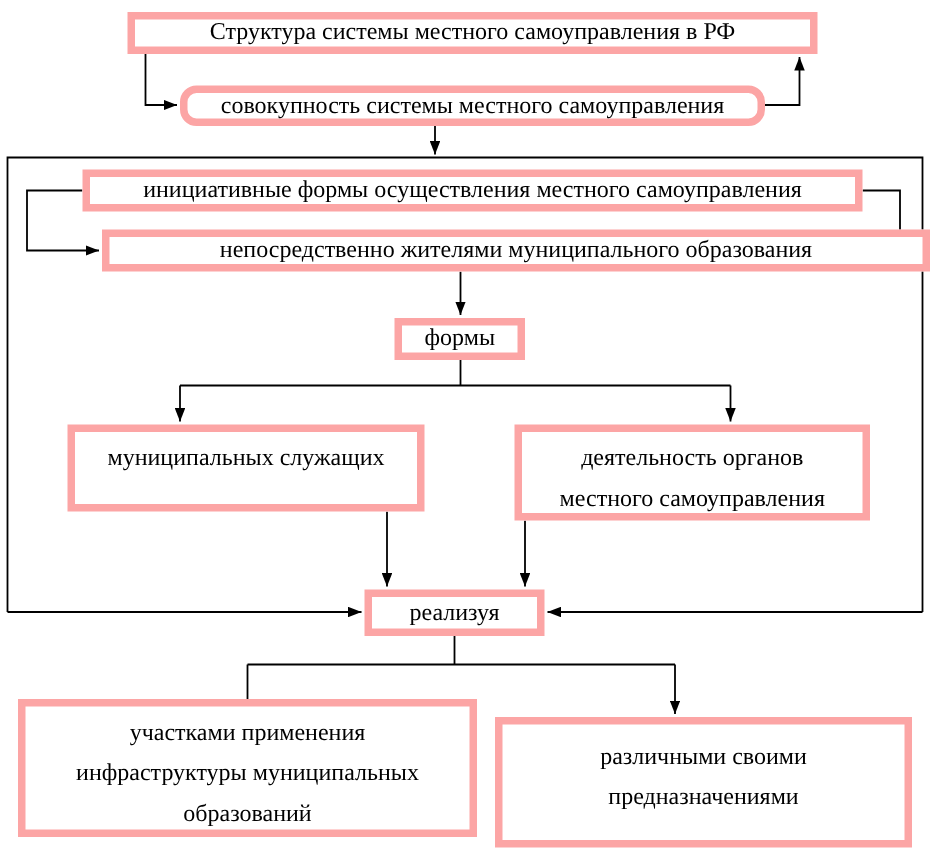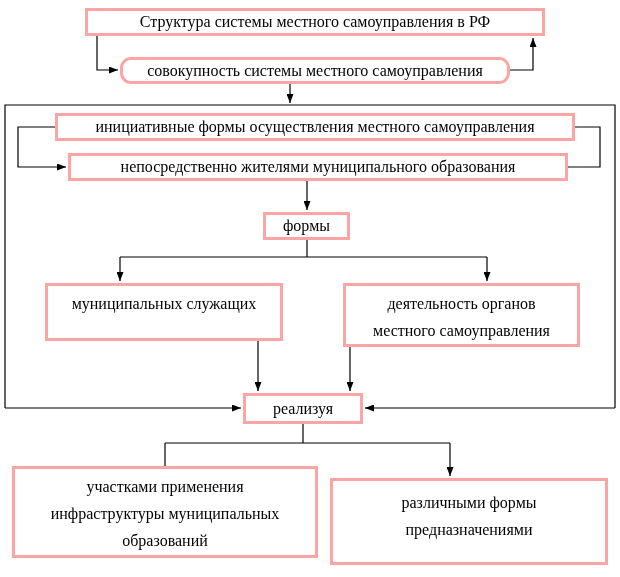--- a/index.html
+++ b/index.html
@@ -18,21 +18,21 @@
   }
   svg.wires {
     position: absolute;
     left: 0; top: 0;
     width: 620px; height: 577px;
   }
   svg.wires * { stroke: #000; fill: none; stroke-width: 1.2; }
   svg.wires marker path { fill: #000; stroke: none; }
   .box {
     position: absolute;
-    border: 3px solid #fca5a5;
+    border: 5px solid #fca5a5;
     background: #fff;
     text-align: center;
   }
   .center {
     display: flex;
     align-items: center;
     justify-content: center;
   }
   .toplines { padding-top: 4px; }
   .toplines .ln { line-height: 27px; }
@@ -85,21 +85,21 @@
   </div>
 
   <div class="box center" style="left:120px; top:57px; width:390px; height:27px;border-radius:11px;">
     <span>совокупность системы местного самоуправления</span>
   </div>
 
   <div class="box center" style="left:55px; top:113px; width:520px; height:28px;">
     <span>инициативные формы осуществления местного самоуправления</span>
   </div>
 
-  <div class="box center" style="left:68px; top:153px; width:500px; height:28px;">
+  <div class="box center" style="left:68px; top:153px; width:552px; height:28px;">
     <span>непосредственно жителями муниципального образования</span>
   </div>
 
   <div class="box center" style="left:263px; top:212px; width:87px; height:28px;">
     <span>формы</span>
   </div>
 
   <div class="box toplines" style="left:45px; top:283px; width:238px; height:58px;">
     <div class="ln">муниципальных служащих</div>
   </div>
@@ -113,17 +113,17 @@
     <span>реализуя</span>
   </div>
 
   <div class="box toplines" style="left:12px; top:466px; width:306px; height:92px;">
     <div class="ln">участками применения</div>
     <div class="ln">инфраструктуры муниципальных</div>
     <div class="ln">образований</div>
   </div>
 
   <div class="box toplines" style="left:330px; top:478px; width:278px; height:87px; padding-top:8px;">
-    <div class="ln">различными формы</div>
+    <div class="ln">различными своими</div>
     <div class="ln">предназначениями</div>
   </div>
 
 </div>
 
 </body></html>

